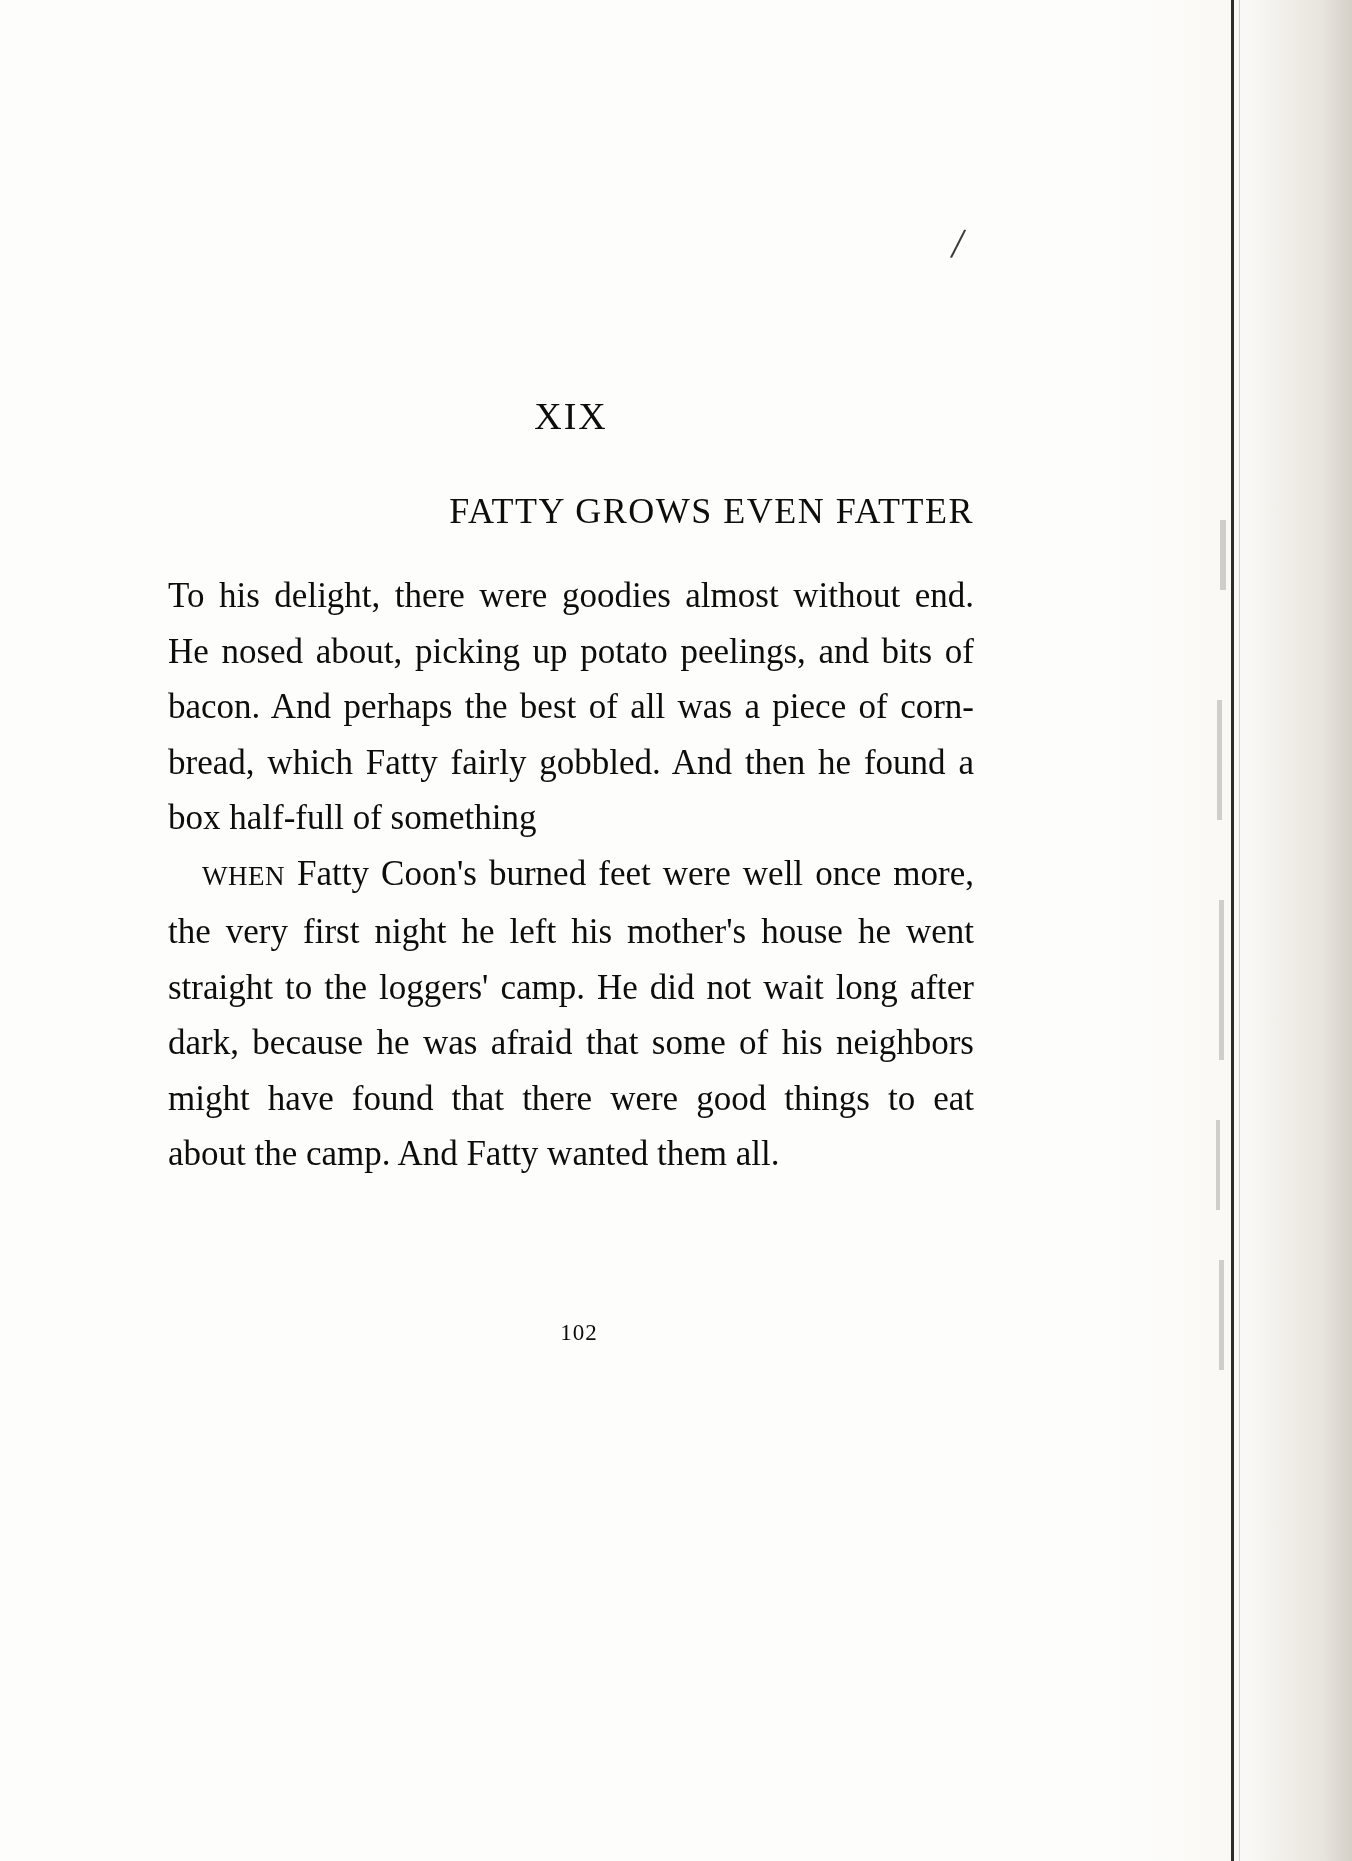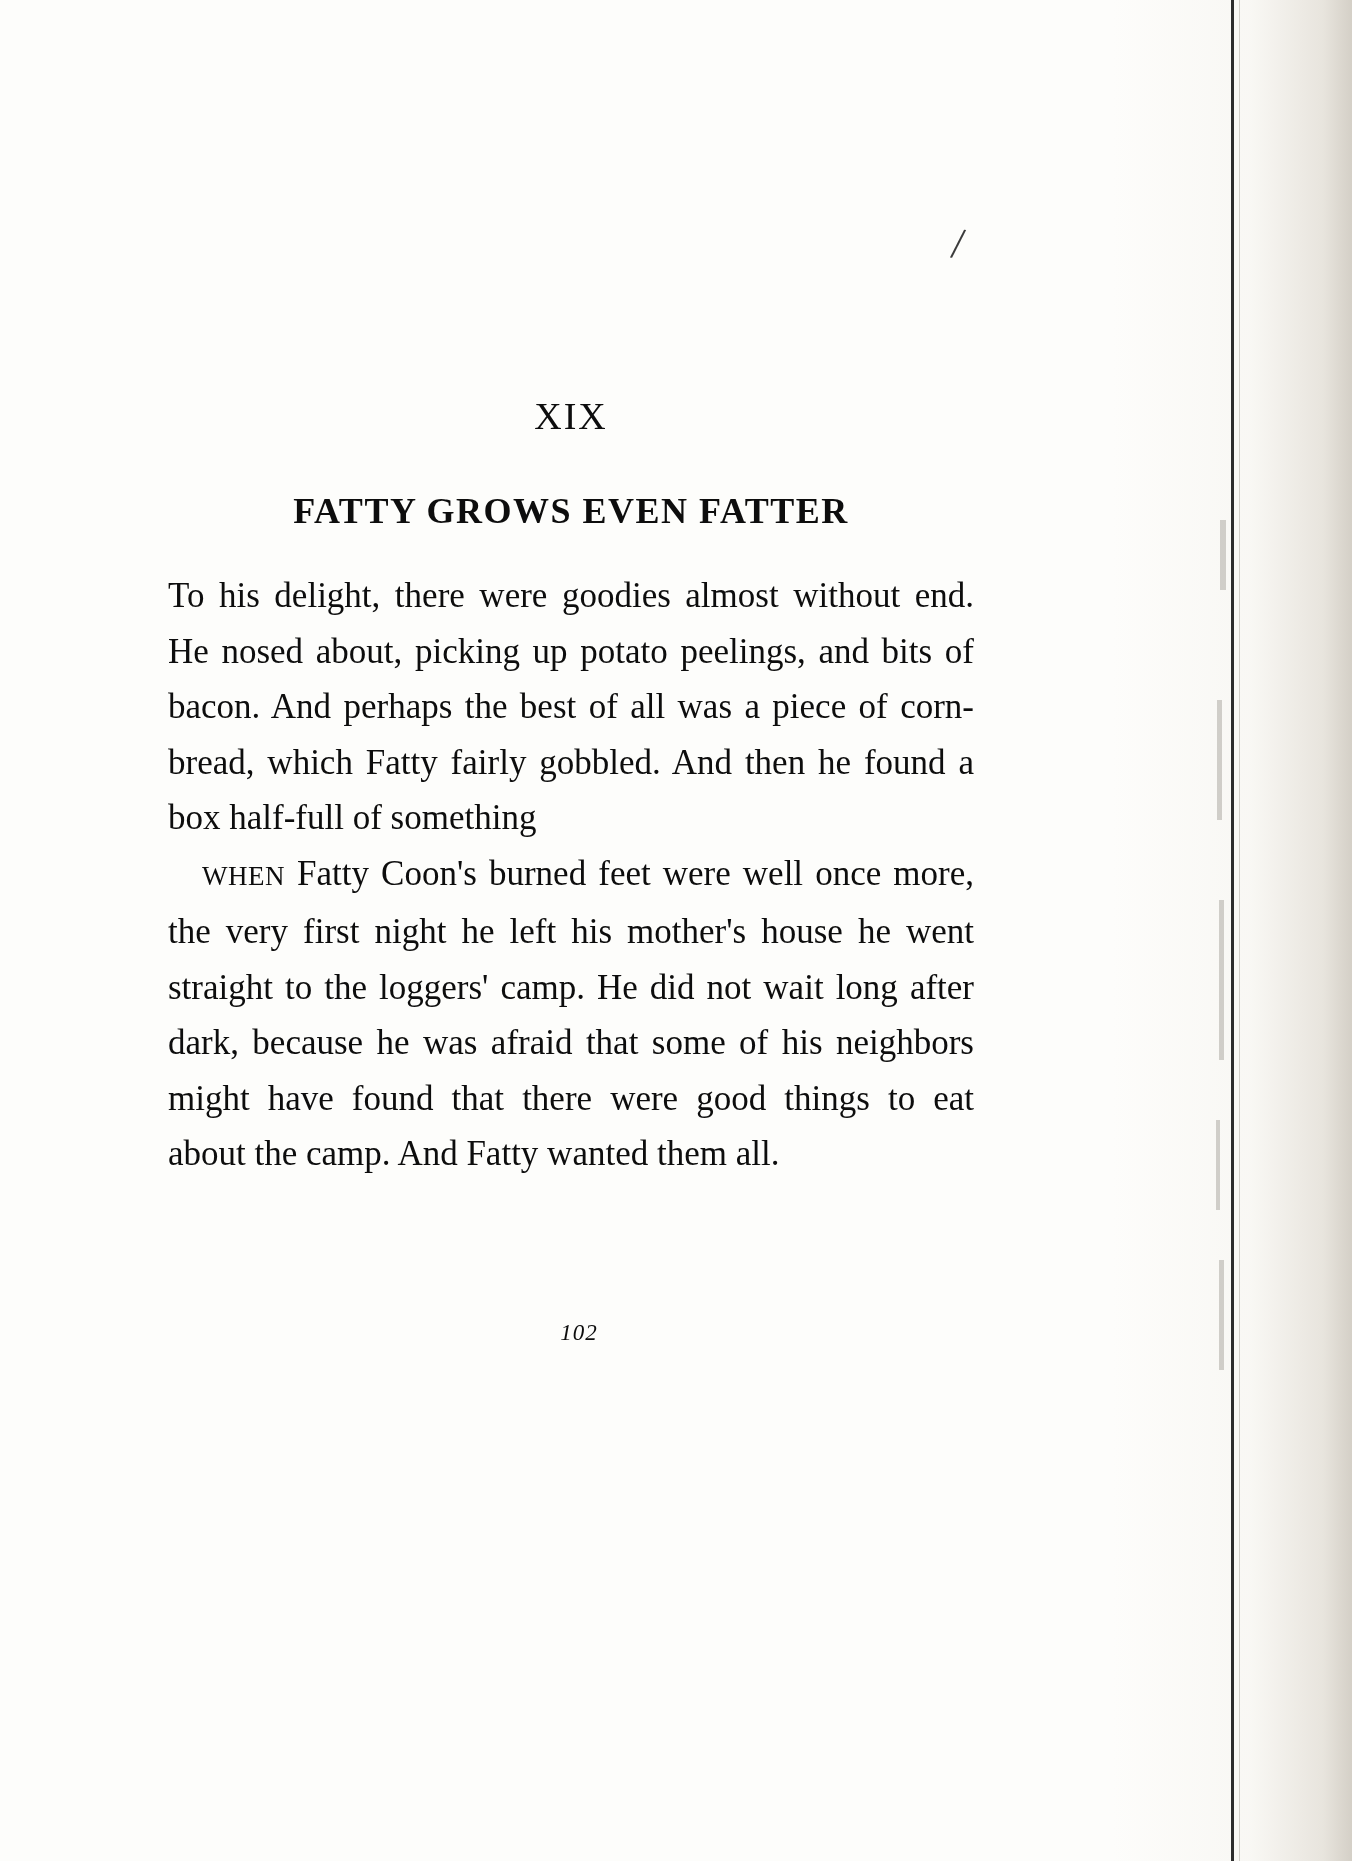--- a/index.html
+++ b/index.html
@@ -76,25 +76,25 @@
 
   .chapter-number {
     text-align: center;
     font-size: 38px;
     letter-spacing: 2px;
     margin: 0 0 52px 0;
     font-weight: normal;
   }
 
   .chapter-title {
-    text-align: center;
+    text-align: right;
     font-size: 36px;
     letter-spacing: 1.5px;
     margin: 0 0 36px 0;
-    font-weight: bold;
+    font-weight: normal;
     white-space: nowrap;
   }
 
   .body-par {
     font-size: 35px;
     line-height: 55.5px;
     text-align: justify;
     margin: 0;
     hyphens: none;
   }
@@ -107,21 +107,20 @@
   }
 
   .folio {
     position: absolute;
     left: 176px;
     top: 1320px;
     width: 806px;
     text-align: center;
     font-size: 23px;
     letter-spacing: 1px;
-    font-style: italic;
   }
 
   
   .speckle {
     position: absolute;
     background: #6f6a60;
     opacity: 0.30;
   }
 </style>
 </head>

